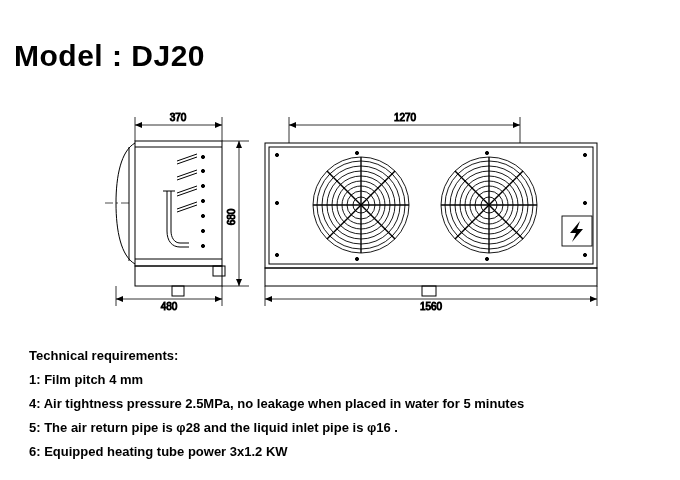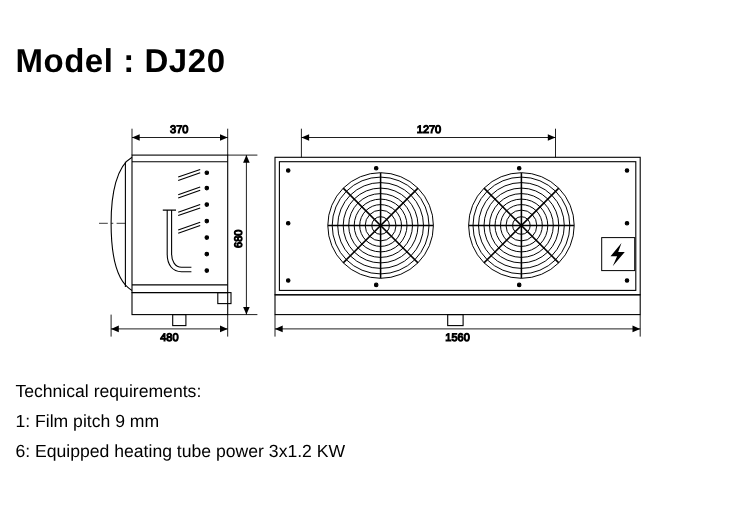--- a/index.html
+++ b/index.html
@@ -28,34 +28,34 @@
     top: 8px;
     font-size: 30px;
     font-weight: bold;
     letter-spacing: 0.5px;
     font-family: "Liberation Sans", sans-serif;
   }
 
   
   #drawing {
     position: absolute;
-    left: 2px;
+    left: 17px;
     top: 60px;
     width: 605px;
     height: 235px;
   }
 
   
   #tech {
     position: absolute;
-    left: 14px;
+    left: 29px;
     top: 318px;
     width: 650px;
-    font-size: 16px;
-    font-weight: normal;
+    font-size: 13px;
+    font-weight: bold;
     line-height: 1.0;
   }
   #tech .head {
     margin-bottom: 11px;
   }
   #tech .line {
     margin-bottom: 11px;
     white-space: nowrap;
   }
   .dimtext {
@@ -212,17 +212,19 @@
           <path d="M580 208 L573 205 L573 211 Z" fill="#000" stroke="none"></path>
         </g>
         <text class="dimtext" x="414" y="219" text-anchor="middle">1560</text>
 
       </g>
     </svg>
   </div>
 
   <div id="tech">
     <div class="head">Technical requirements:</div>
-    <div class="line">1: Film pitch 9 mm</div>
+    <div class="line">1: Film pitch 4 mm</div>
+    <div class="line">4: Air tightness pressure 2.5MPa, no leakage when placed in water for 5 minutes</div>
+    <div class="line">5: The air return pipe is φ28 and the liquid inlet pipe is φ16 .</div>
     <div class="line">6: Equipped heating tube power 3x1.2 KW</div>
   </div>
 
 </div>
 
 </body></html>

